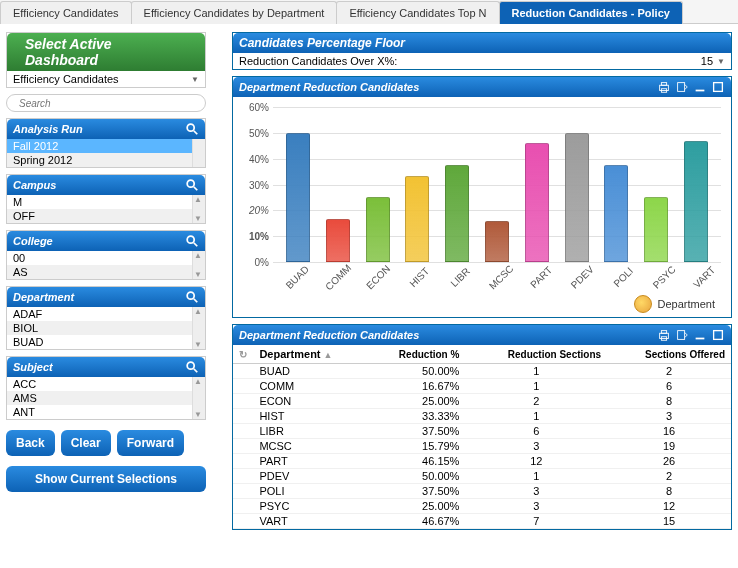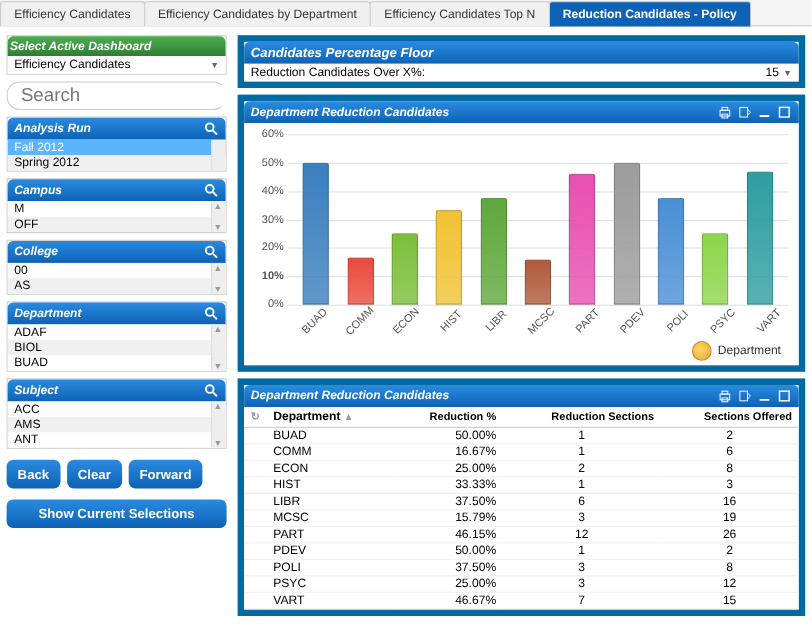--- a/index.html
+++ b/index.html
@@ -14,51 +14,51 @@
   .sidebar { width: 200px; flex-shrink: 0; display: flex; flex-direction: column; gap: 6px; }
   .content { flex: 1; display: flex; flex-direction: column; gap: 6px; min-width: 0; }
   
   
   .panel-header { background: linear-gradient(#2a8be0, #0d62b5); color: #fff; font-weight: bold; font-style: italic; padding: 3px 6px; border-radius: 5px 5px 0 0; font-size: 12px; display: flex; align-items: center; justify-content: space-between; }
   .panel-header .icon-group { display: flex; gap: 4px; align-items: center; }
   .search-icon { width: 14px; height: 14px; display: inline-flex; align-items: center; justify-content: center; }
   .search-icon svg { width: 14px; height: 14px; }
   
   
-  .green-header { background: linear-gradient(#4caf50, #2e7d32); color: #fff; font-weight: bold; font-style: italic; padding: 3px 2px; border-radius: 5px 5px 0 0; font-size: 11px; }
+  .green-header { background: linear-gradient(#4caf50, #2e7d32); color: #fff; font-weight: bold; font-style: italic; padding: 3px 18px; border-radius: 5px 5px 0 0; font-size: 14px; }
   
   
   .select-box { border: 1px solid #ccc; }
   .select-row { background: #fff; padding: 2px 6px; display: flex; align-items: center; font-size: 11px; }
   .select-row.dropdown { justify-content: space-between; }
   .select-row .caret { color: #666; font-size: 8px; }
   
   
   .search-input-wrap { display: flex; align-items: center; border: 1px solid #ccc; border-radius: 12px; padding: 2px 8px; background: #fff; }
-  .search-input-wrap input { border: none; outline: none; flex: 1; font-size: 17px; color: #888; }
+  .search-input-wrap input { border: none; outline: none; flex: 1; font-size: 10px; color: #888; font-style: italic; }
   .search-input-wrap .si { color: #999; margin-right: 4px; }
   
   
   .list-panel { border: 1px solid #ccc; }
   .list-body { background: #f5f5f5; max-height: 50px; overflow: hidden; position: relative; }
   .list-body::after { content: ''; position: absolute; right: 0; top: 0; width: 12px; height: 100%; background: #eee; border-left: 1px solid #ddd; }
   .list-item { padding: 1px 6px; font-size: 11px; background: #fff; }
   .list-item.selected { background: #5bb6ff; color: #fff; }
   .list-item.alt { background: #f0f0f0; }
   .scroll-arrow { position: absolute; right: 2px; width: 10px; font-size: 8px; color: #999; text-align: center; z-index: 2; }
   .scroll-arrow.up { top: 0; }
   .scroll-arrow.down { bottom: 0; }
   
   
   .btn-row { display: flex; gap: 6px; margin-top: 4px; }
   .btn { background: linear-gradient(#2a8be0, #0d62b5); color: #fff; font-weight: bold; padding: 6px 10px; border-radius: 6px; cursor: pointer; border: none; font-size: 12px; }
   .btn-wide { width: 100%; text-align: center; margin-top: 4px; }
   
   
-  .content-panel { border: 6px solid #0369a1; }
+  .content-panel { border: 1px solid #0369a1; margin-left: 16px; }
   .floor-body { background: #fff; padding: 2px 6px; display: flex; align-items: flex-end; gap: 8px; }
   
   
   .tool-icon { width: 14px; height: 14px; display: inline-block; }
   .tool-icon svg { width: 14px; height: 14px; }
   
   
   .chart-area { background: #fff; padding: 10px 10px 4px 10px; position: relative; height: 220px; }
   .chart-plot { position: relative; height: 155px; margin-left: 30px; }
   .y-axis { position: absolute; left: -30px; top: 0; height: 100%; width: 30px; }
@@ -245,21 +245,21 @@
           <span class="tool-icon"><svg viewBox="0 0 16 16">
                 <rect x="3" y="3" width="10" height="10" fill="none" stroke="#fff" stroke-width="1.5"></rect>
               </svg></span>
         </span>
       </div>
       <div class="chart-area">
         <div class="chart-plot">
           <div class="y-axis" id="y-axis">
               <div class="y-tick" style="top: 100%;">0%</div>
               <div class="y-tick" style="top: 83.3333%; font-weight: bold;">10%</div>
-              <div class="y-tick" style="top: 66.6667%;">20%</div>
+              <div class="y-tick" style="top: 66.6667%; font-style: italic;">20%</div>
               <div class="y-tick" style="top: 50%;">30%</div>
               <div class="y-tick" style="top: 33.3333%;">40%</div>
               <div class="y-tick" style="top: 16.6667%;">50%</div>
               <div class="y-tick" style="top: 0%; text-align: right;">60%</div>
             </div>
           <div id="gridlines">
               <div class="gridline" style="top: 100%;"></div>
               <div class="gridline" style="top: 83.3333%;"></div>
               <div class="gridline" style="top: 66.6667%;"></div>
               <div class="gridline" style="top: 50%;"></div>

